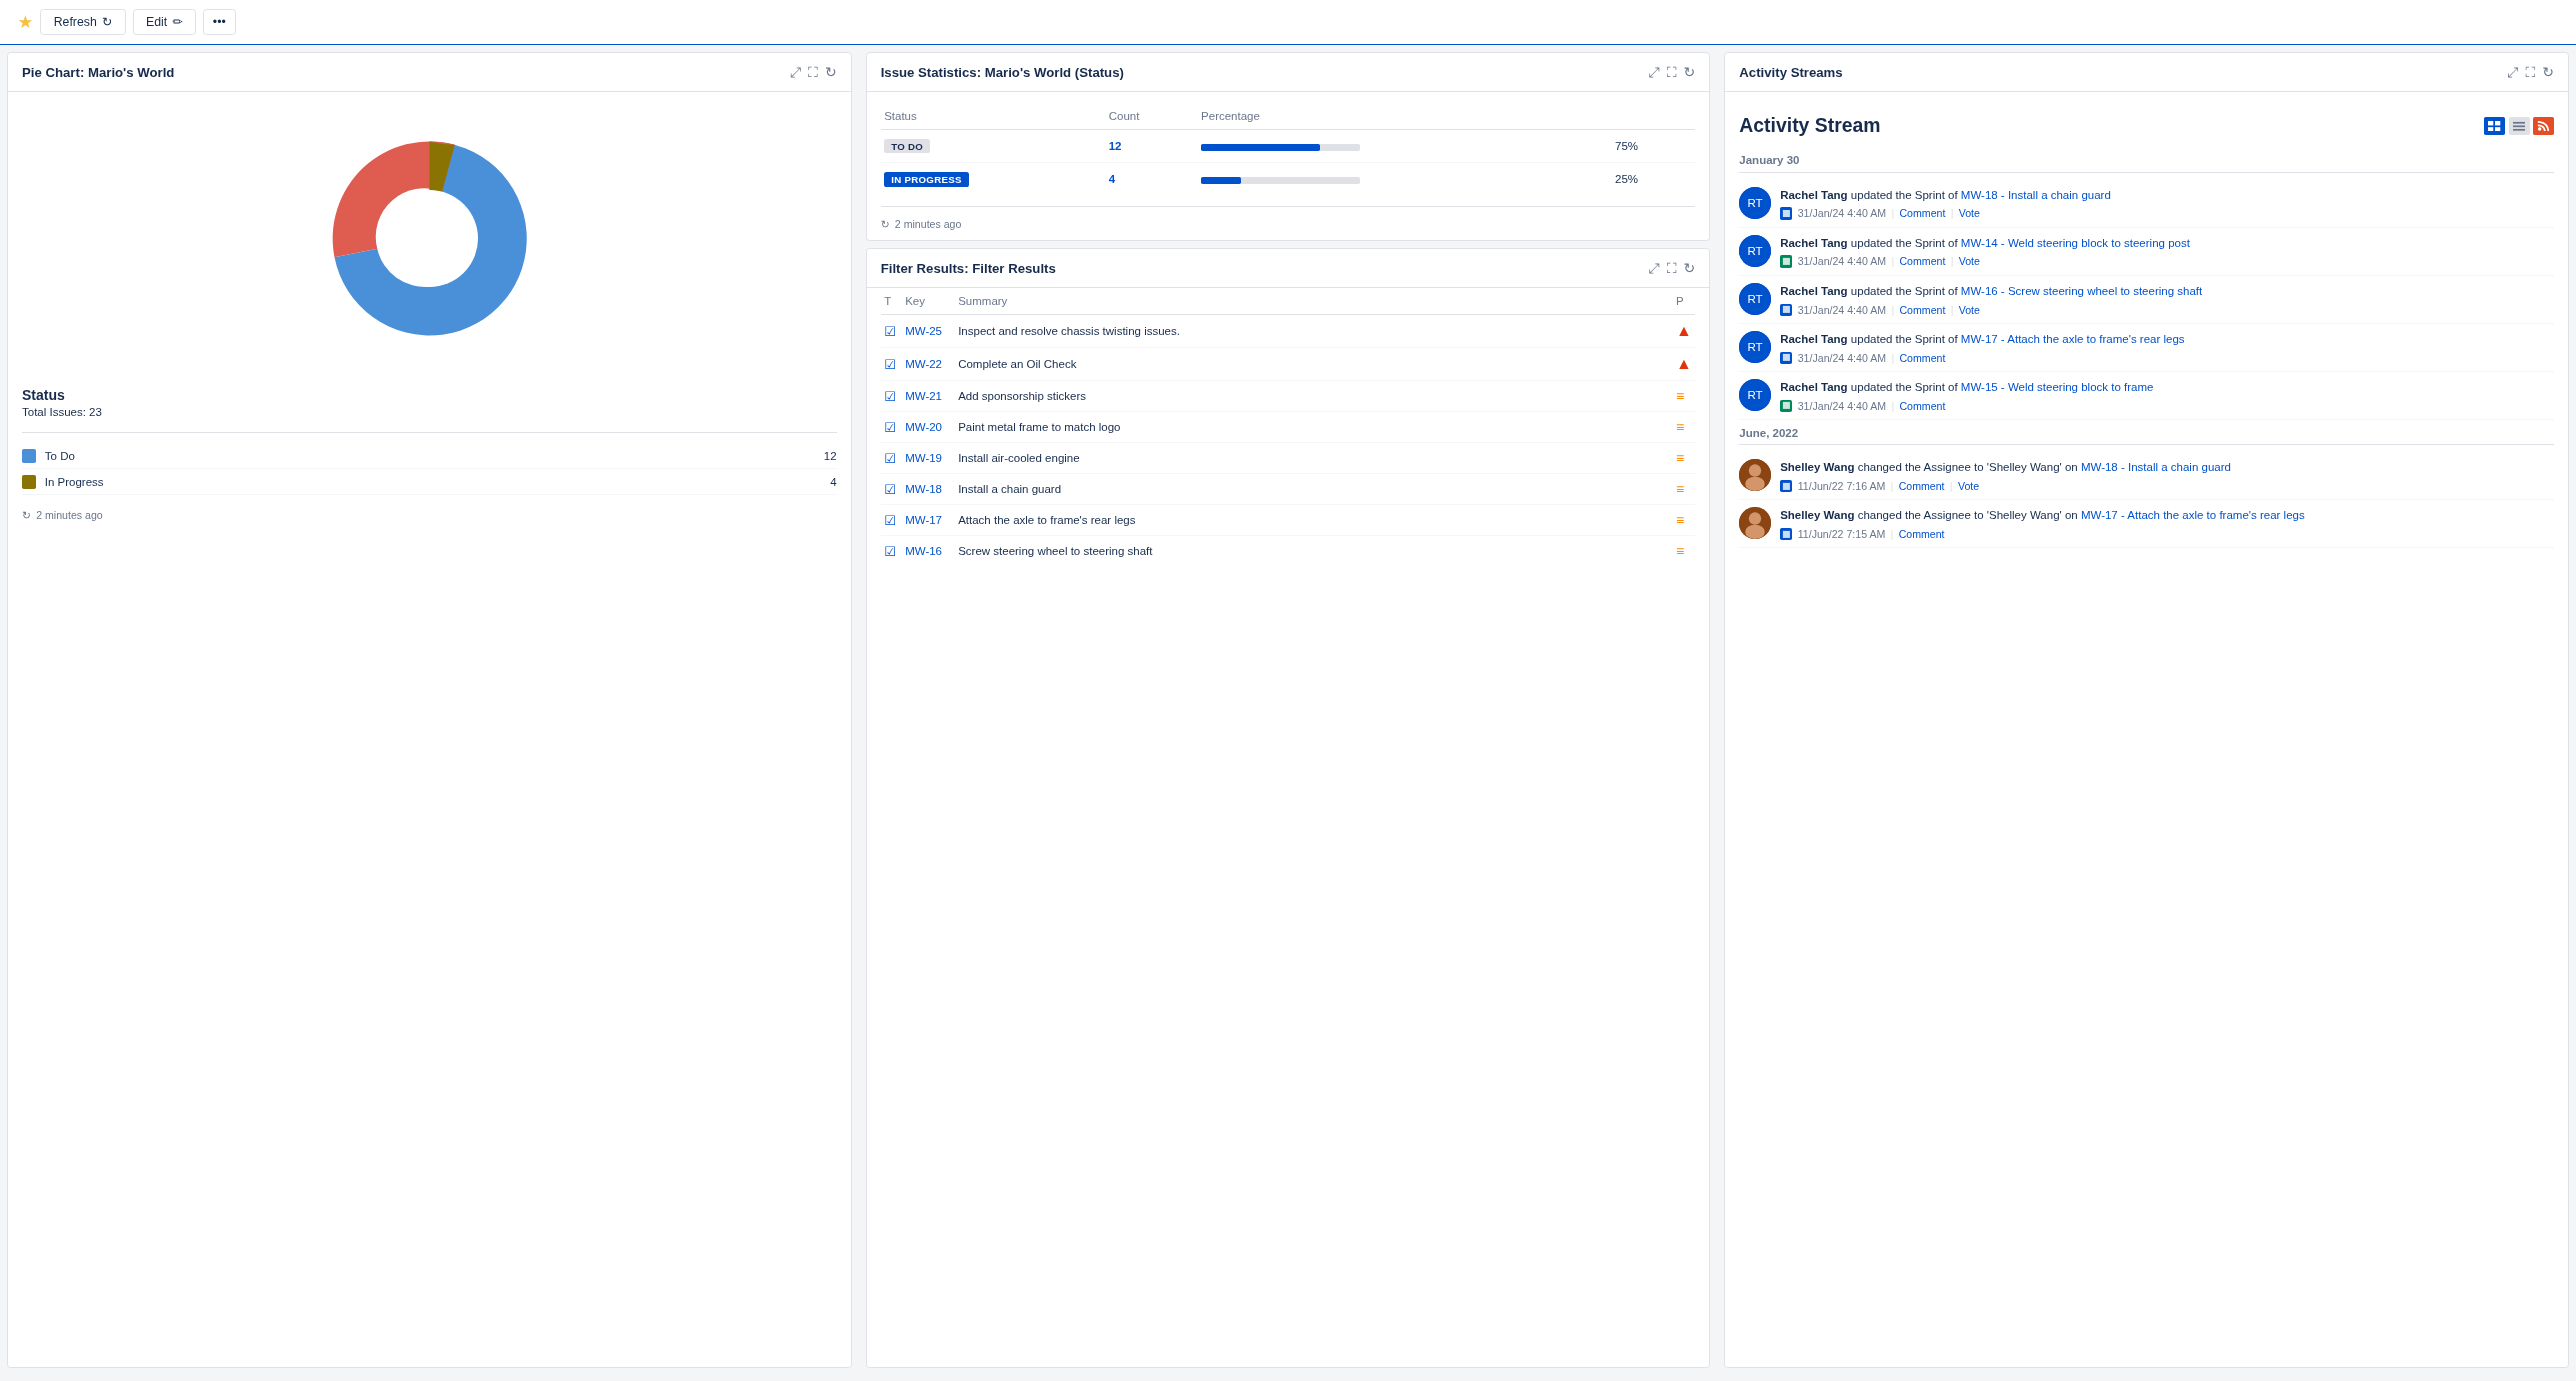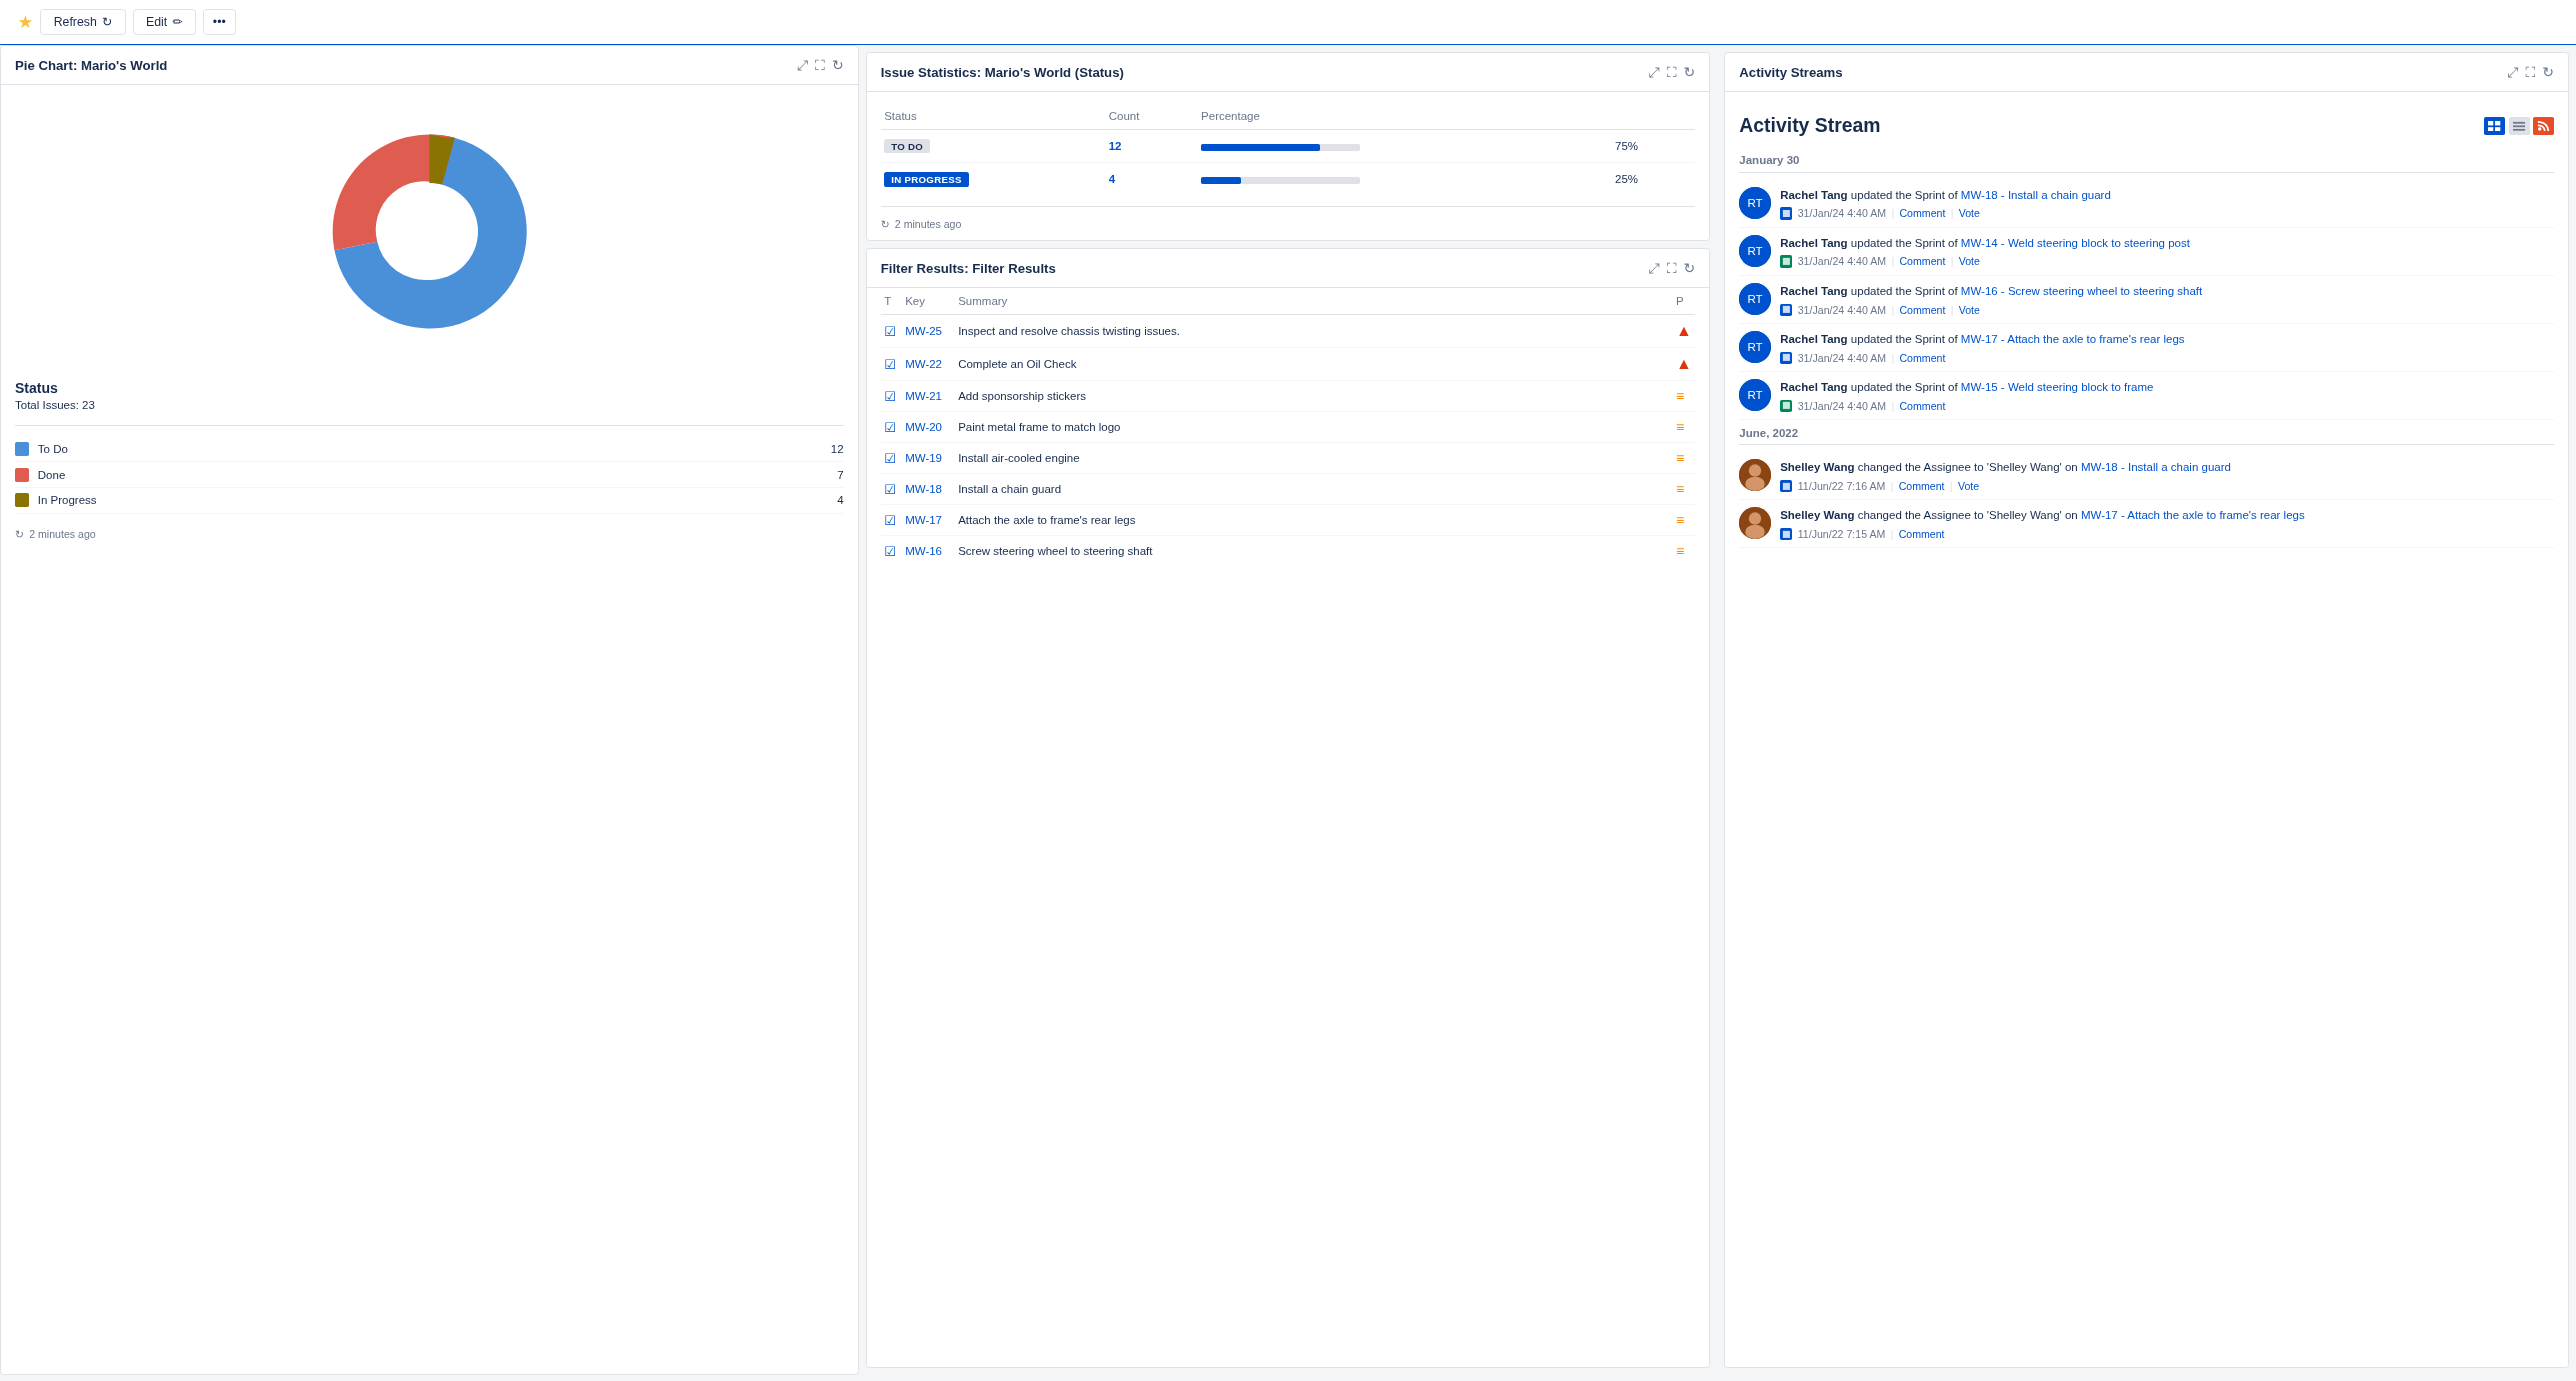--- a/index.html
+++ b/index.html
@@ -10,21 +10,21 @@
     .header-title { font-size: 21px; font-weight: 700; color: #172b4d; flex: 1; }
     .header-actions { display: flex; align-items: center; gap: 7px; }
     .star-icon { color: #f6c142; font-size: 17.6px; cursor: pointer; }
     .btn { display: flex; align-items: center; gap: 5.3px; padding: 5.3px 12.3px; border: 0.9px solid #dfe1e6; border-radius: 3.5px; background: #fff; cursor: pointer; font-size: 12.3px; color: #172b4d; }
     .more-btn { padding: 5.3px 8.8px; }
 
     
     .dashboard { display: grid; grid-template-columns: 1fr 1fr 1fr; gap: 0; padding: 0; height: calc(100vh - 51px); overflow: hidden; }
 
     
-    .panel { background: #fff; border: 0.9px solid #dfe1e6; border-radius: 3.5px; overflow: hidden; display: flex; flex-direction: column; }
+    .panel { background: #fff; border: 0.9px solid #dfe1e6; margin: 7px; border-radius: 3.5px; overflow: hidden; display: flex; flex-direction: column; }
     .panel-header { display: flex; align-items: center; justify-content: space-between; padding: 10.6px 14px; border-bottom: 0.9px solid #dfe1e6; }
     .panel-title { font-size: 13.2px; font-weight: 600; color: #172b4d; }
     .panel-icons { display: flex; gap: 7px; }
     .panel-icon { cursor: pointer; color: #6b778c; font-size: 14px; }
     .panel-body { flex: 1; overflow-y: auto; padding: 14px; }
 
     
     .pie-chart-container { display: flex; justify-content: center; align-items: center; padding: 8.8px 0 17.6px; }
     .legend { margin-top: 7px; }
     .legend-title { font-size: 14px; font-weight: 700; margin-bottom: 3.5px; }
@@ -126,25 +126,20 @@
         </svg>
       </div>
       <div class="legend">
         <div class="legend-title">Status</div>
         <div class="legend-subtitle">Total Issues: 23</div>
         <hr class="legend-divider">
         <div class="legend-item">
           <div class="legend-color" style="background:#4a90d9"></div>
           <span class="legend-label">To Do</span>
           <span class="legend-count">12</span>
-        </div>
-        <div class="legend-item">
-          <div class="legend-color" style="background:#de5c50"></div>
-          <span class="legend-label">Done</span>
-          <span class="legend-count">7</span>
         </div>
         <div class="legend-item">
           <div class="legend-color" style="background:#8a7300"></div>
           <span class="legend-label">In Progress</span>
           <span class="legend-count">4</span>
         </div>
       </div>
       <div class="refresh-time">
         <span>↻</span>
         <span>2 minutes ago</span>

